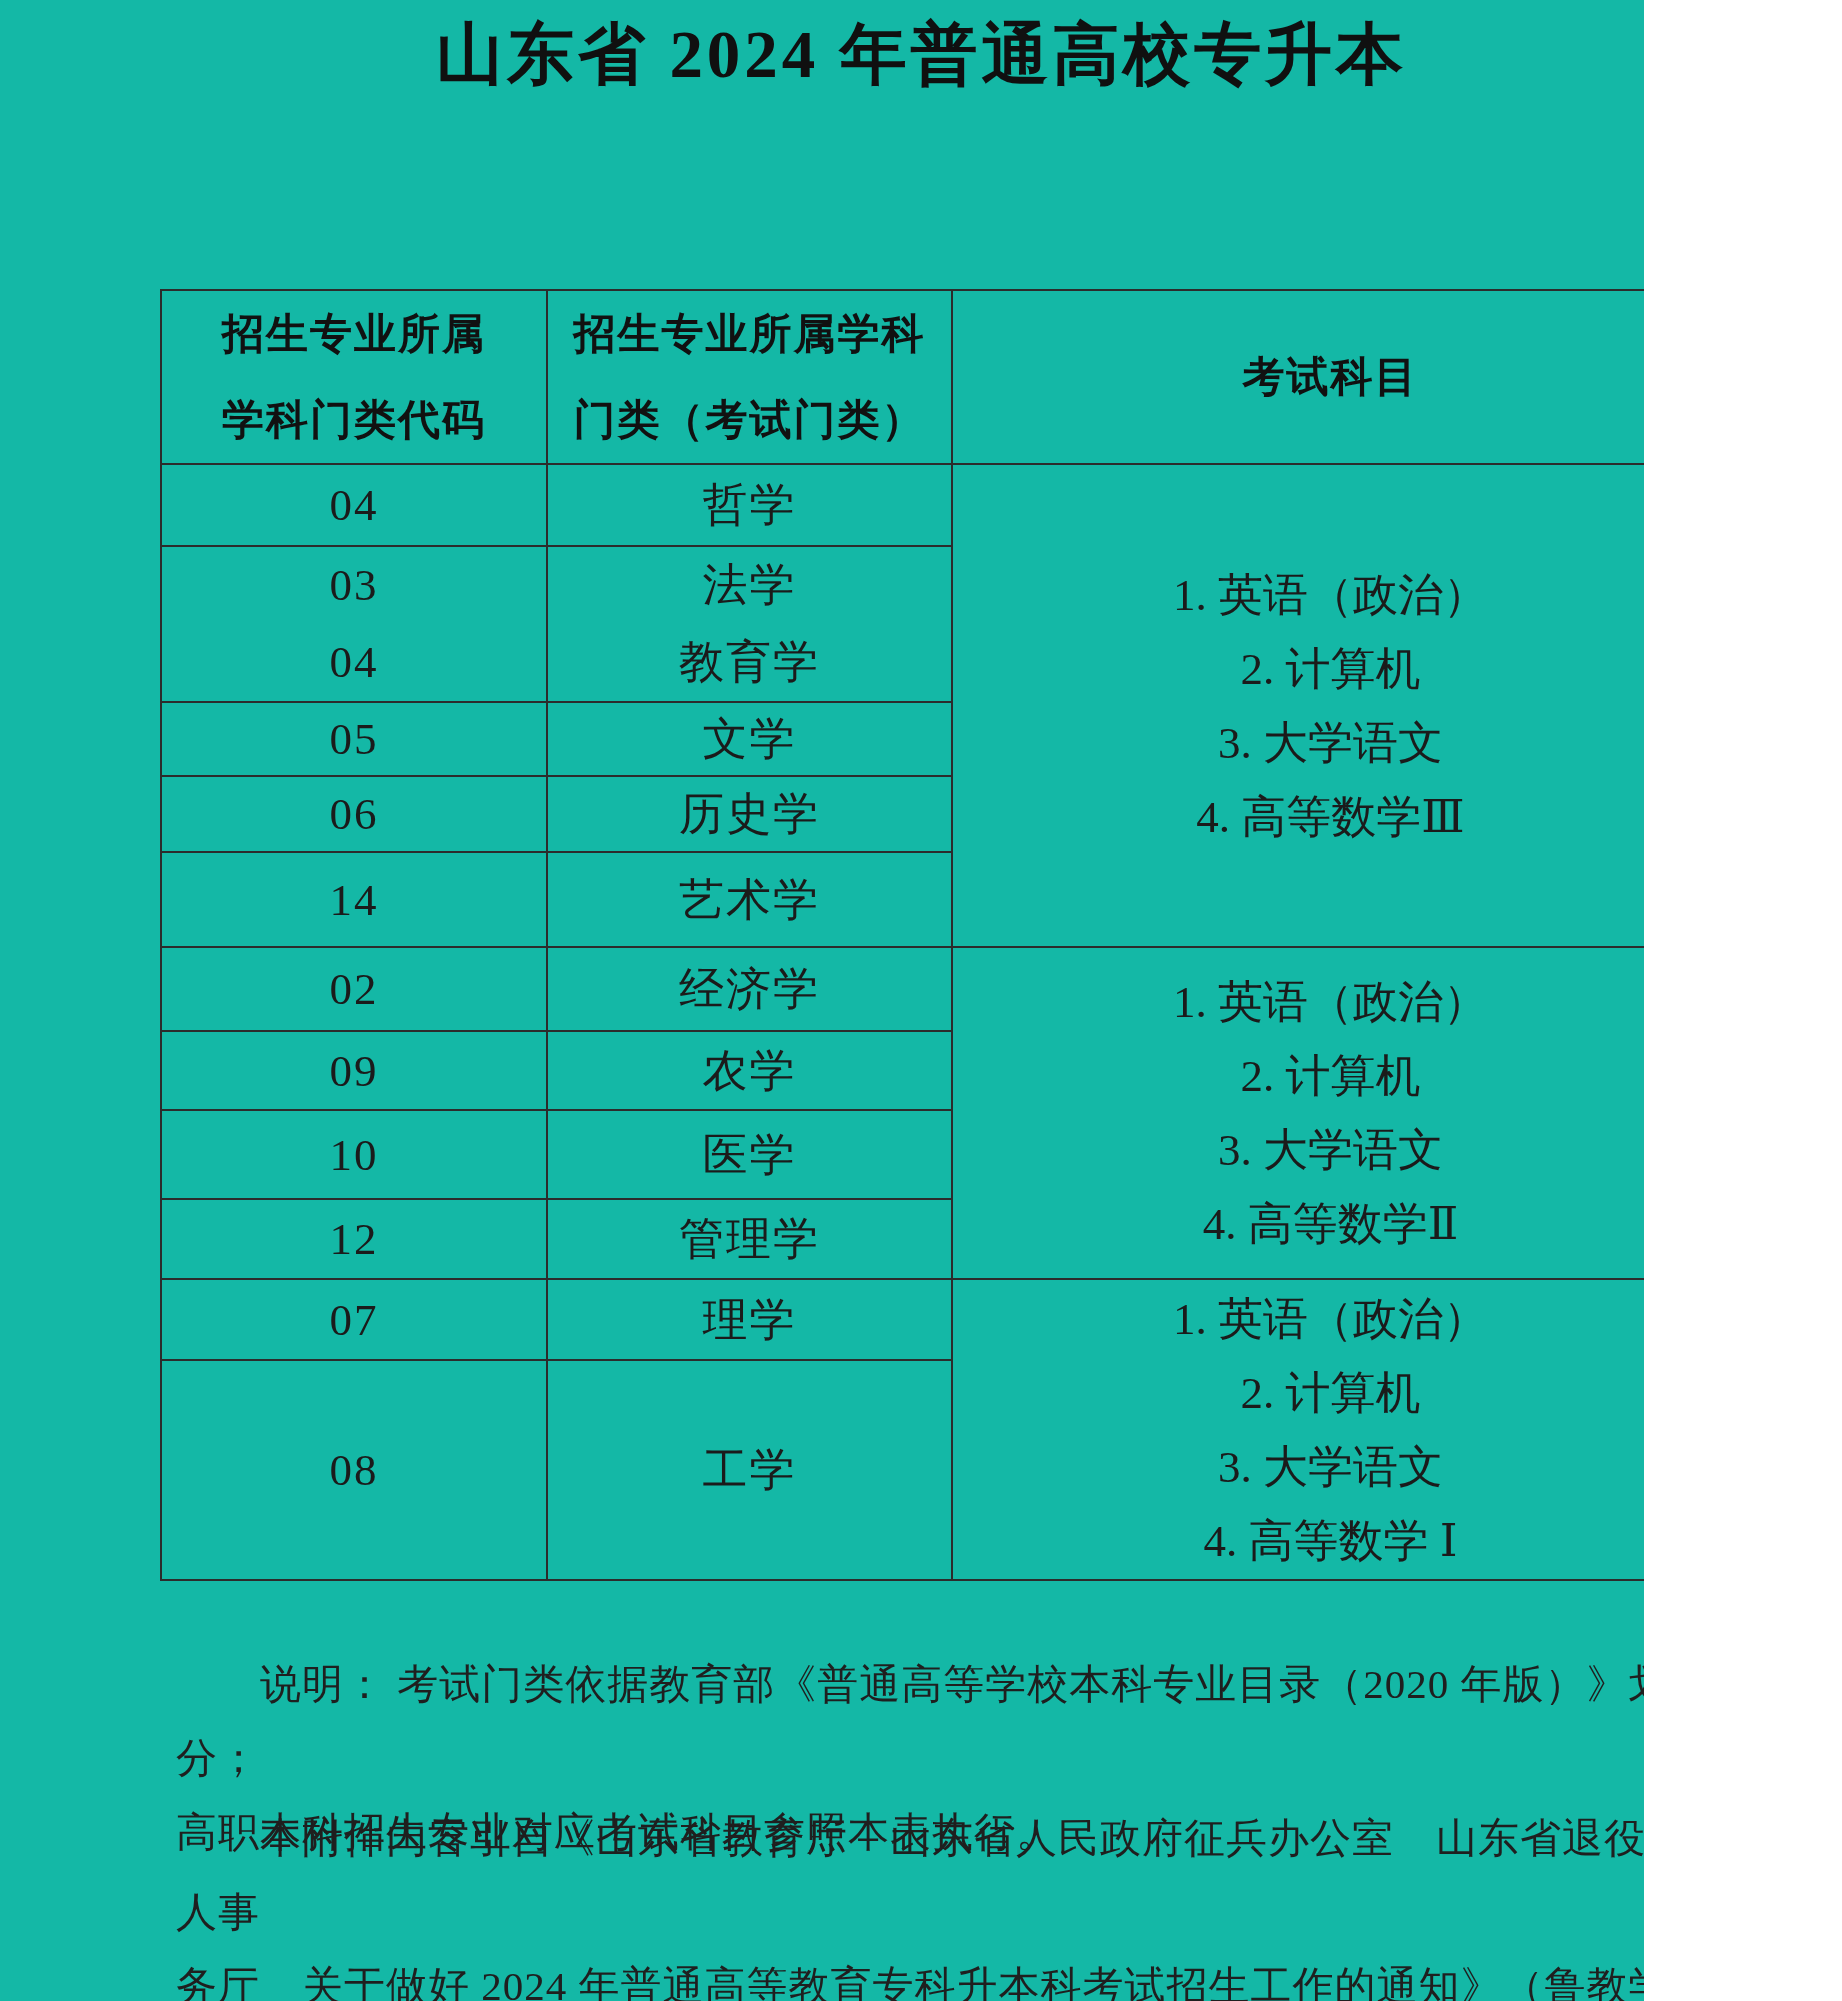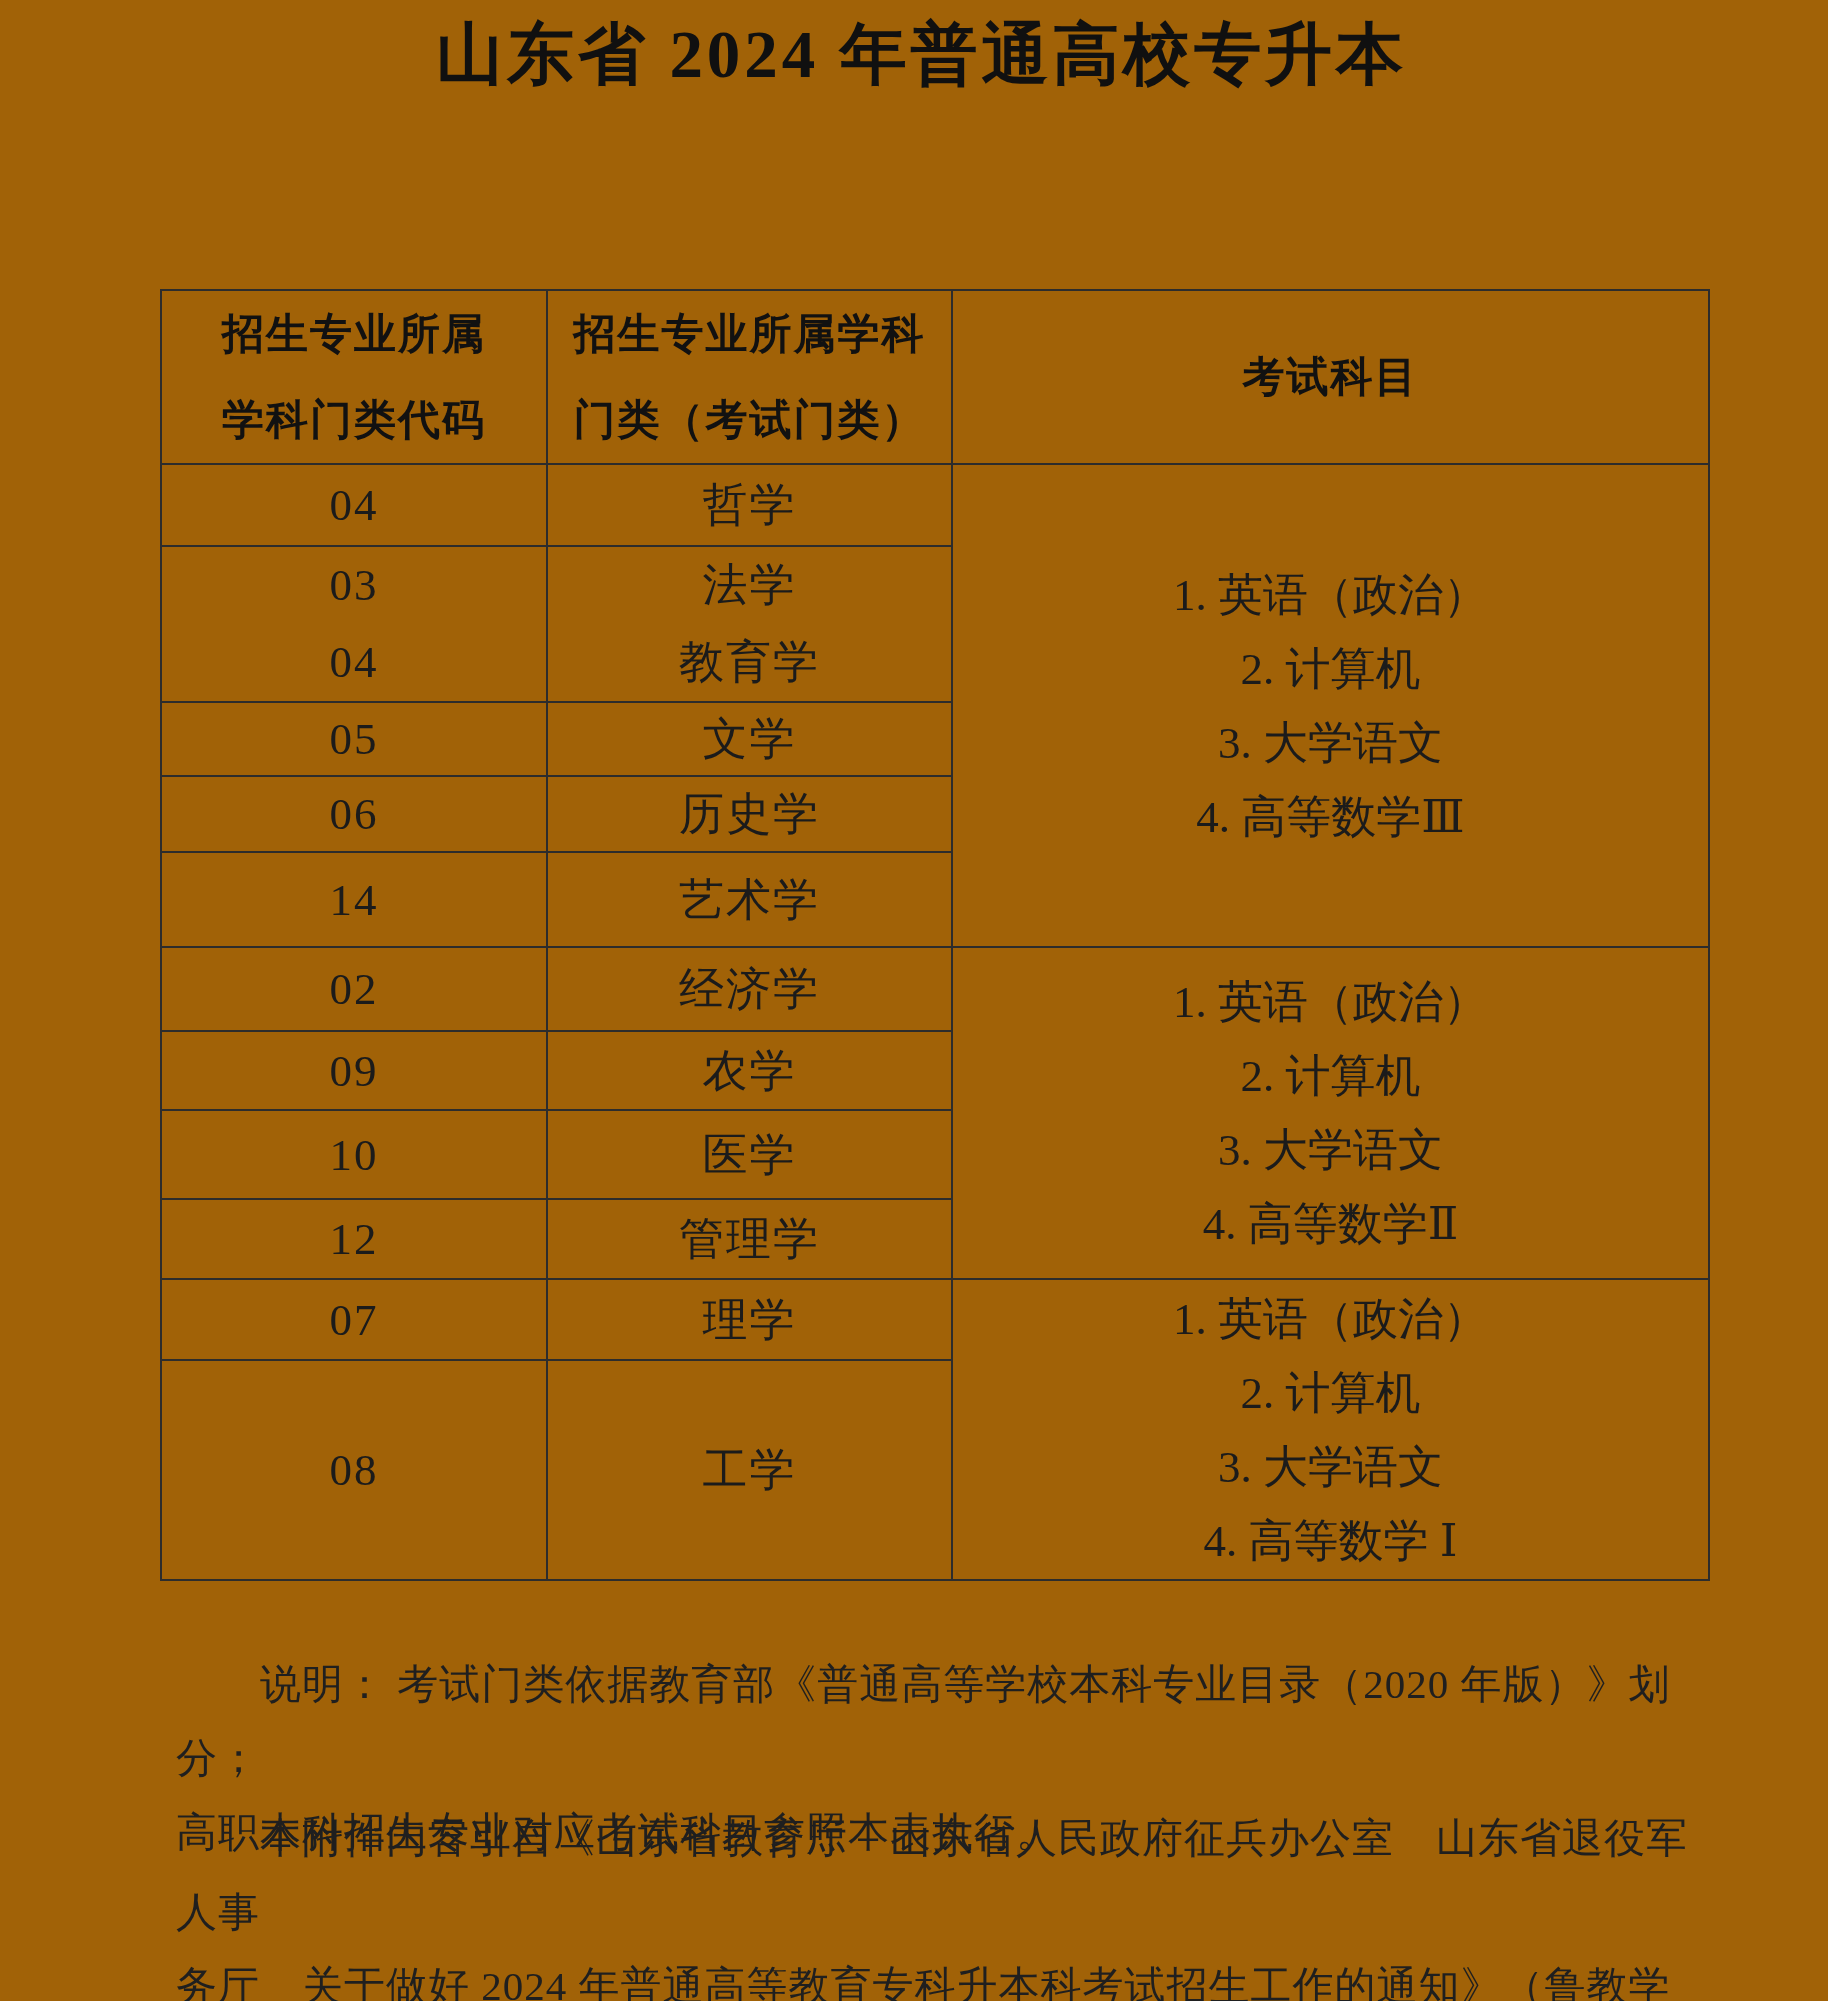--- a/index.html
+++ b/index.html
@@ -1,20 +1,20 @@
 <!DOCTYPE html>
 <html><head>
 <meta charset="utf-8">
 <style>
   html, body { margin: 0; padding: 0; }
   .page {
     position: relative;
-    width: 1828px;
+    width: 1644px;
     height: 2001px;
-    background: #a16207;
+    background: #14b8a6;
     overflow: hidden;
     font-family: "Liberation Serif", "DejaVu Serif", serif;
     color: #1b1b1b;
   }
   .title-block {
     position: absolute;
     top: 7.8px;
     left: 0;
     width: 1843px;
     text-align: center;

